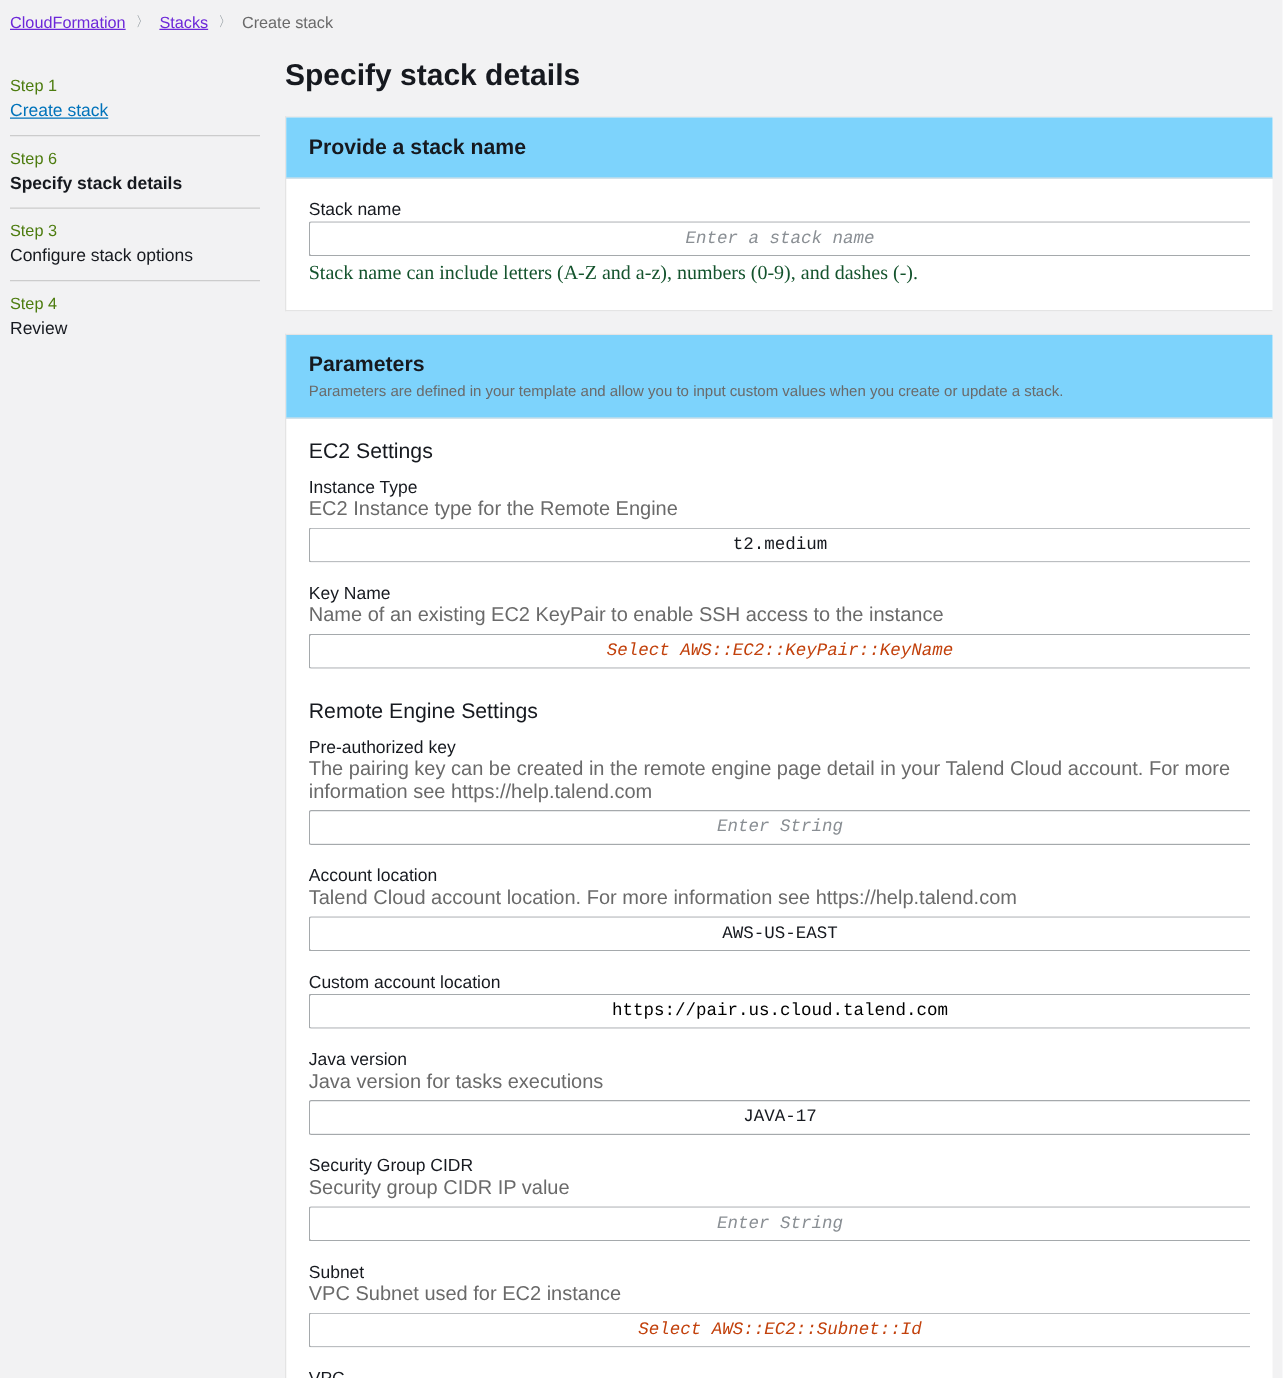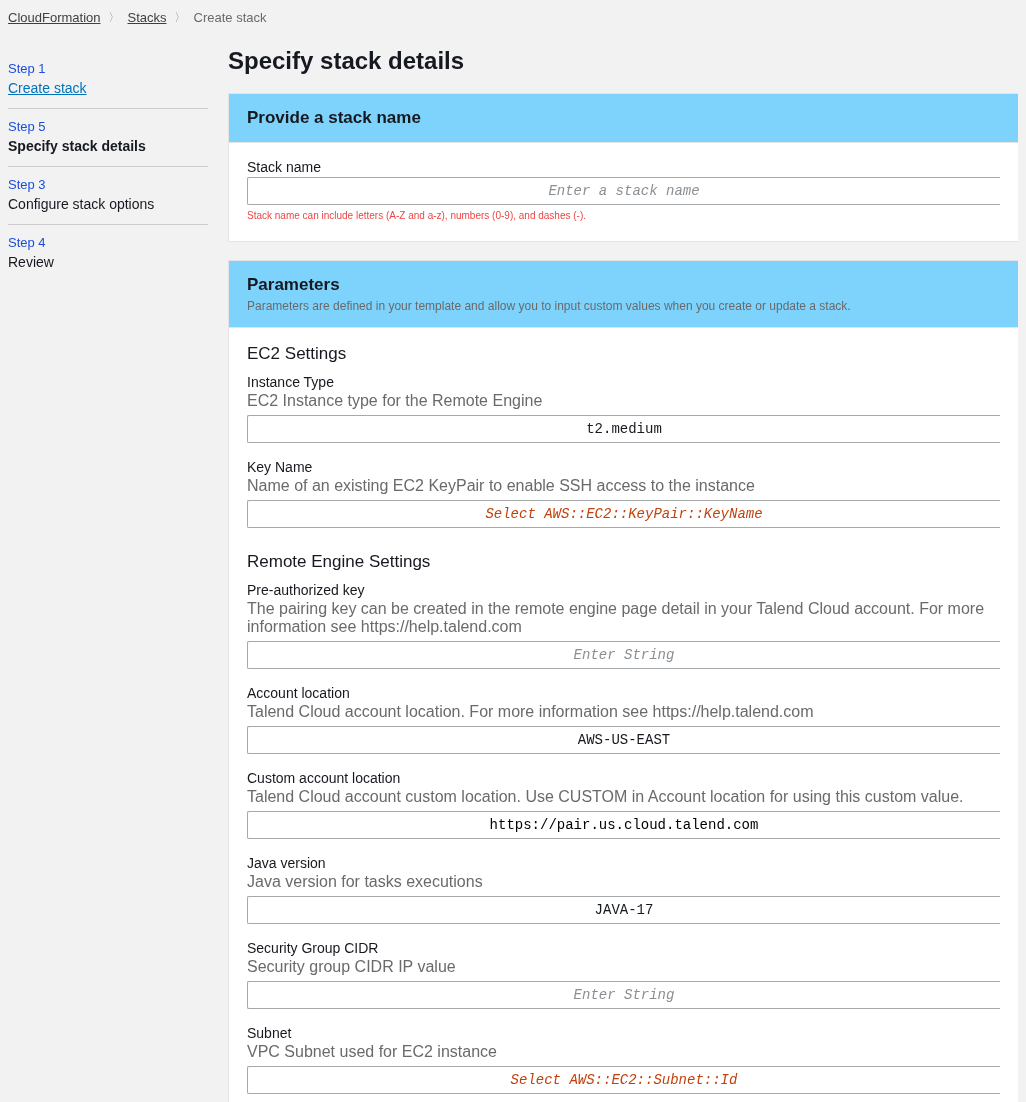--- a/index.html
+++ b/index.html
@@ -12,21 +12,21 @@
     width: 1026px;
   }
   .breadcrumb {
     display: flex;
     align-items: center;
     gap: 8px;
     padding: 10px 8px 4px 8px;
     font-size: 13px;
   }
   .breadcrumb a {
-    color: #404040;
+    color: #6d28d9;
     text-decoration: underline;
     cursor: pointer;
   }
   .breadcrumb .sep {
     color: #879196;
     font-size: 11px;
   }
   .breadcrumb .current {
     color: #6a6a6a;
   }
@@ -39,21 +39,21 @@
     width: 200px;
     flex-shrink: 0;
     padding-top: 22px;
   }
   .step {
     border-top: 1px solid #ccc;
     padding: 10px 0 12px 0;
   }
   .step:first-child { border-top: none; }
   .step .num {
-    color: #1d4ed8;
+    color: #4d7c0f;
     font-size: 13px;
     margin-bottom: 4px;
   }
   .step .label {
     font-size: 14px;
     color: #16191f;
   }
   .step .label.link {
     color: #0073bb;
     text-decoration: underline;
@@ -128,23 +128,24 @@
     position: relative;
   }
   .select-wrap::after {
     content: none;
   }
   .placeholder-text {
     color: #c2410c;
     font-style: italic;
   }
   .field-hint-below {
-    font-size: 10px;
-    color: #ef4444;
+    font-size: 16px;
+    color: #14532d;
     margin-top: 5px;
+    font-family: Liberation Serif, serif;
   }
   h3.section-h {
     font-size: 17px;
     font-weight: 400;
     margin: 0 0 10px 0;
   }
   h3.section-h.first { margin-top: 0; }
   h3.section-h.gap { margin-top: 24px; }
 </style>
 </head>
@@ -158,21 +159,21 @@
   <span class="current">Create stack</span>
 </div>
 
 <div class="layout">
   <div class="steps">
     <div class="step">
       <div class="num">Step 1</div>
       <div class="label link">Create stack</div>
     </div>
     <div class="step">
-      <div class="num">Step 5</div>
+      <div class="num">Step 6</div>
       <div class="label active">Specify stack details</div>
     </div>
     <div class="step">
       <div class="num">Step 3</div>
       <div class="label">Configure stack options</div>
     </div>
     <div class="step">
       <div class="num">Step 4</div>
       <div class="label">Review</div>
     </div>
@@ -230,21 +231,20 @@
         <div class="field">
           <div class="field-label">Account location</div>
           <div class="field-desc">Talend Cloud account location. For more information see https://help.talend.com</div>
           <div class="select-wrap">
             <div class="field-select">AWS-US-EAST</div>
           </div>
         </div>
 
         <div class="field">
           <div class="field-label">Custom account location</div>
-          <div class="field-desc">Talend Cloud account custom location. Use CUSTOM in Account location for using this custom value.</div>
           <input class="field-input" type="text" value="https://pair.us.cloud.talend.com" style="">
         </div>
 
         <div class="field">
           <div class="field-label">Java version</div>
           <div class="field-desc">Java version for tasks executions</div>
           <div class="select-wrap">
             <div class="field-select">JAVA-17</div>
           </div>
         </div>

